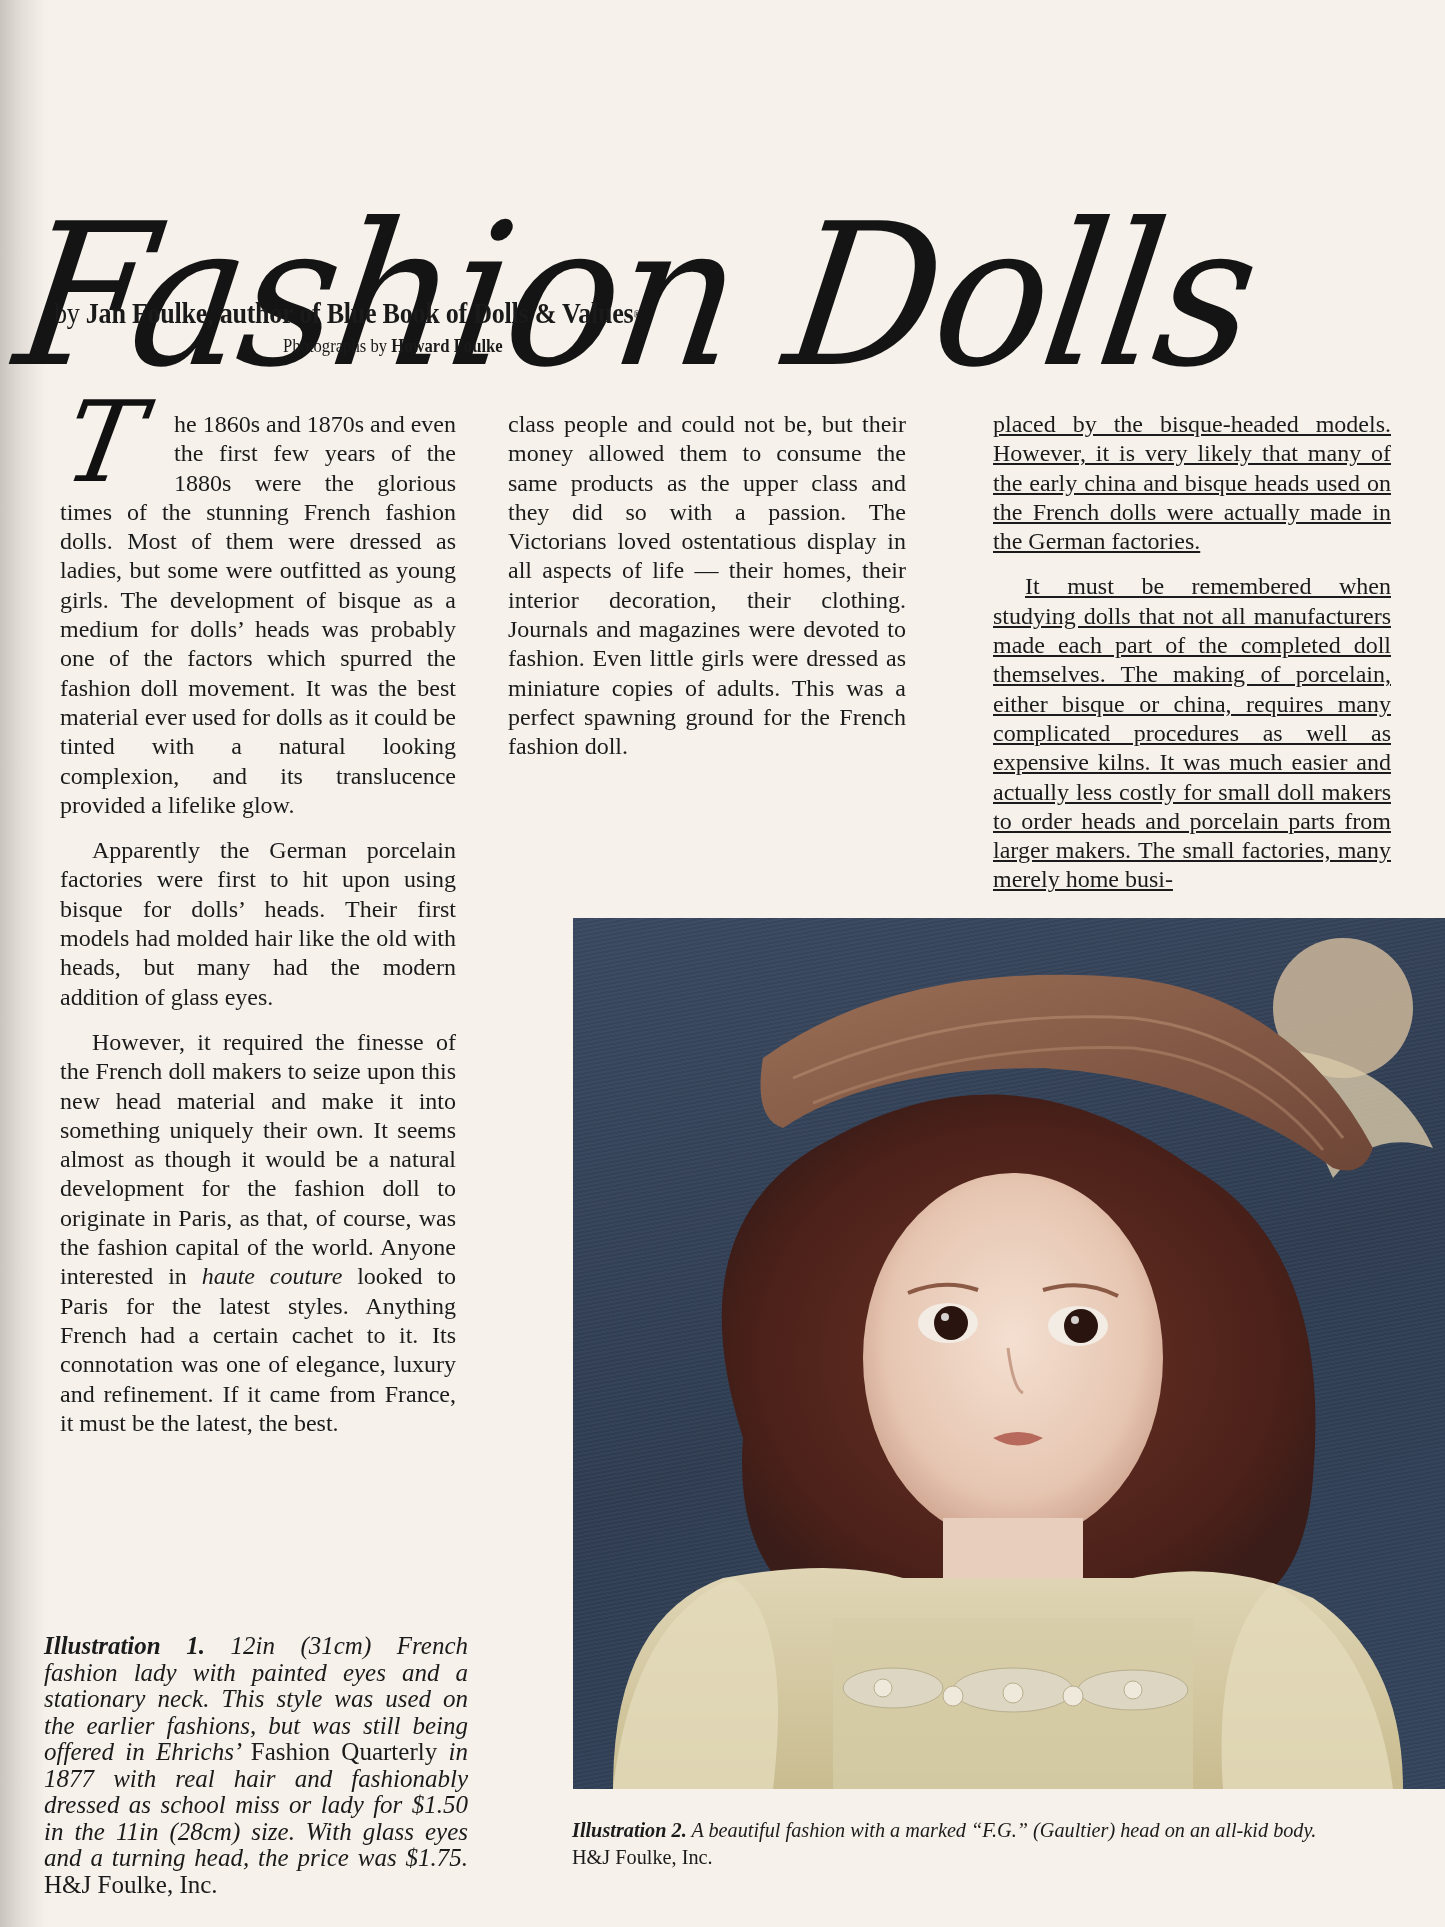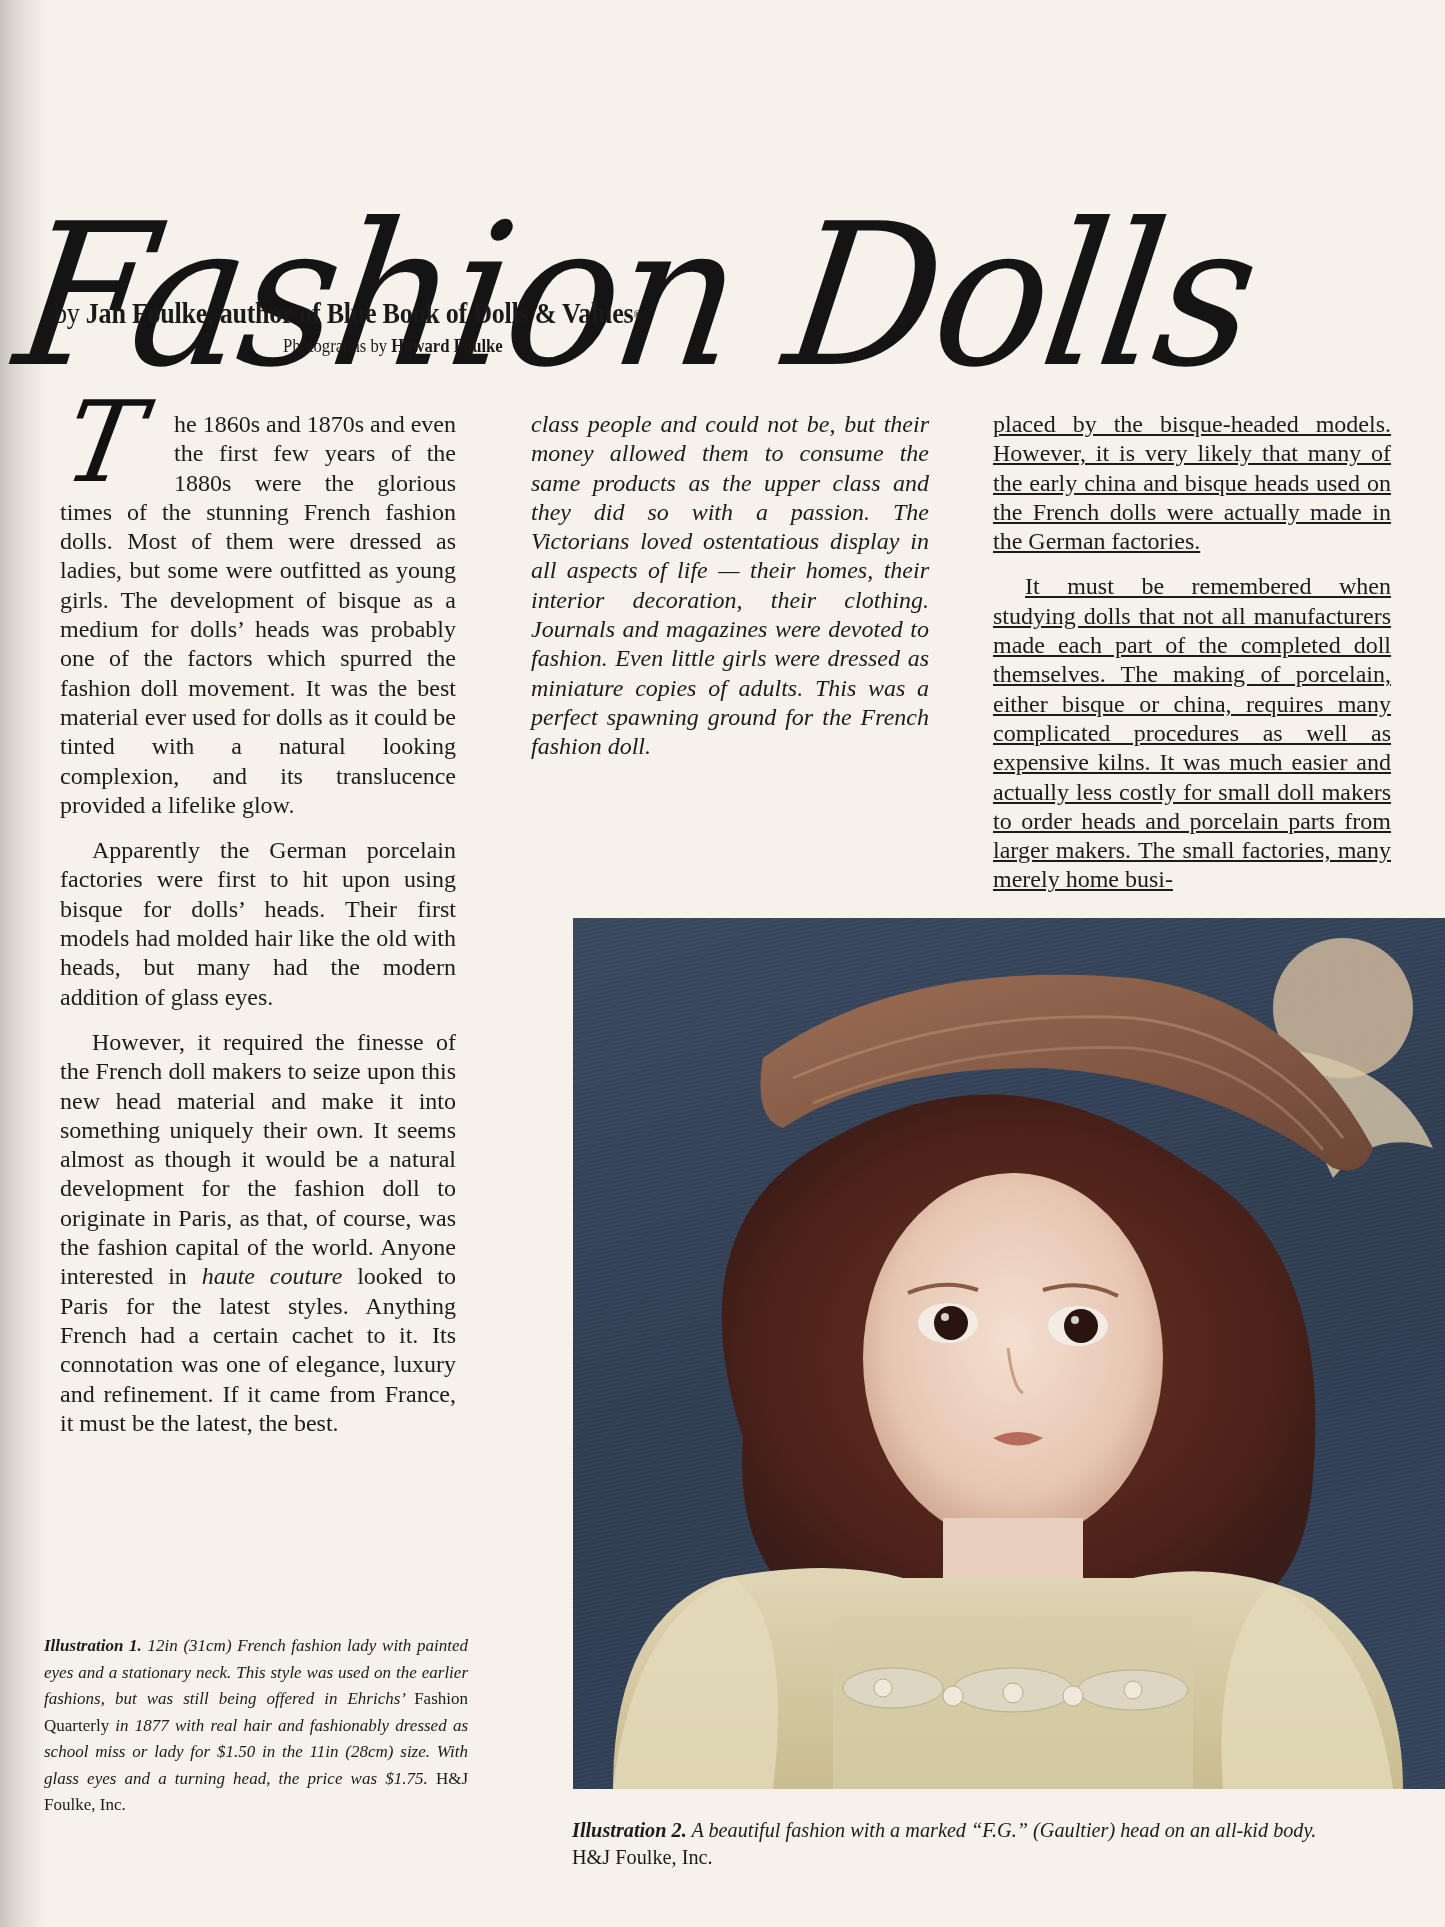--- a/index.html
+++ b/index.html
@@ -41,34 +41,34 @@
   .photocredit b { font-weight: bold; }
 
   .col {
     position: absolute; font-family: "Liberation Serif", serif;
     font-size: 24px; line-height: 29.3px; text-align: justify;
     color: #1b1b1b;
   }
   .col p { margin: 16px; text-indent: 32px; }
   .col p.noindent { text-indent: 0; }
   .col-1 { left: 44px; top: 394px; width: 428px; }
-  .col-2 { left: 515px; top: 394px; width: 430px; font-style: italic; }
+  .col-2 { left: 492px; top: 394px; width: 430px; }
   .col-3 { left: 977px; top: 394px; width: 430px; text-decoration: underline; }
 
   .dropcap {
     float: left; width: 120px; height: 90px; margin: 4px 10px 0 0;
     font-family: "DejaVu Serif", serif; font-style: italic;
     font-size: 112px; line-height: 88px; text-align: center; color: #111;
     transform: skewX(-10deg);
   }
 
   .caption1 {
     position: absolute; left: 44px; top: 1633px; width: 424px;
     font-family: "Liberation Serif", serif; font-style: italic;
-    font-size: 17px; line-height: 26.5px; text-align: justify; color: #1b1b1b;
+    font-size: 25px; line-height: 26.5px; text-align: justify; color: #1b1b1b;
   }
   .caption1 .label { font-weight: bold; }
   .caption1 .roman { font-style: normal; }
 
   .photo {
     position: absolute; left: 573px; top: 918px; width: 872px; height: 871px;
     overflow: hidden;
     background:
       repeating-linear-gradient(170deg, rgba(255,255,255,0.025) 0 2px, rgba(0,0,0,0.03) 2px 4px),
       linear-gradient(160deg, #3a4960 0%, #2f3d52 50%, #34455c 100%);

